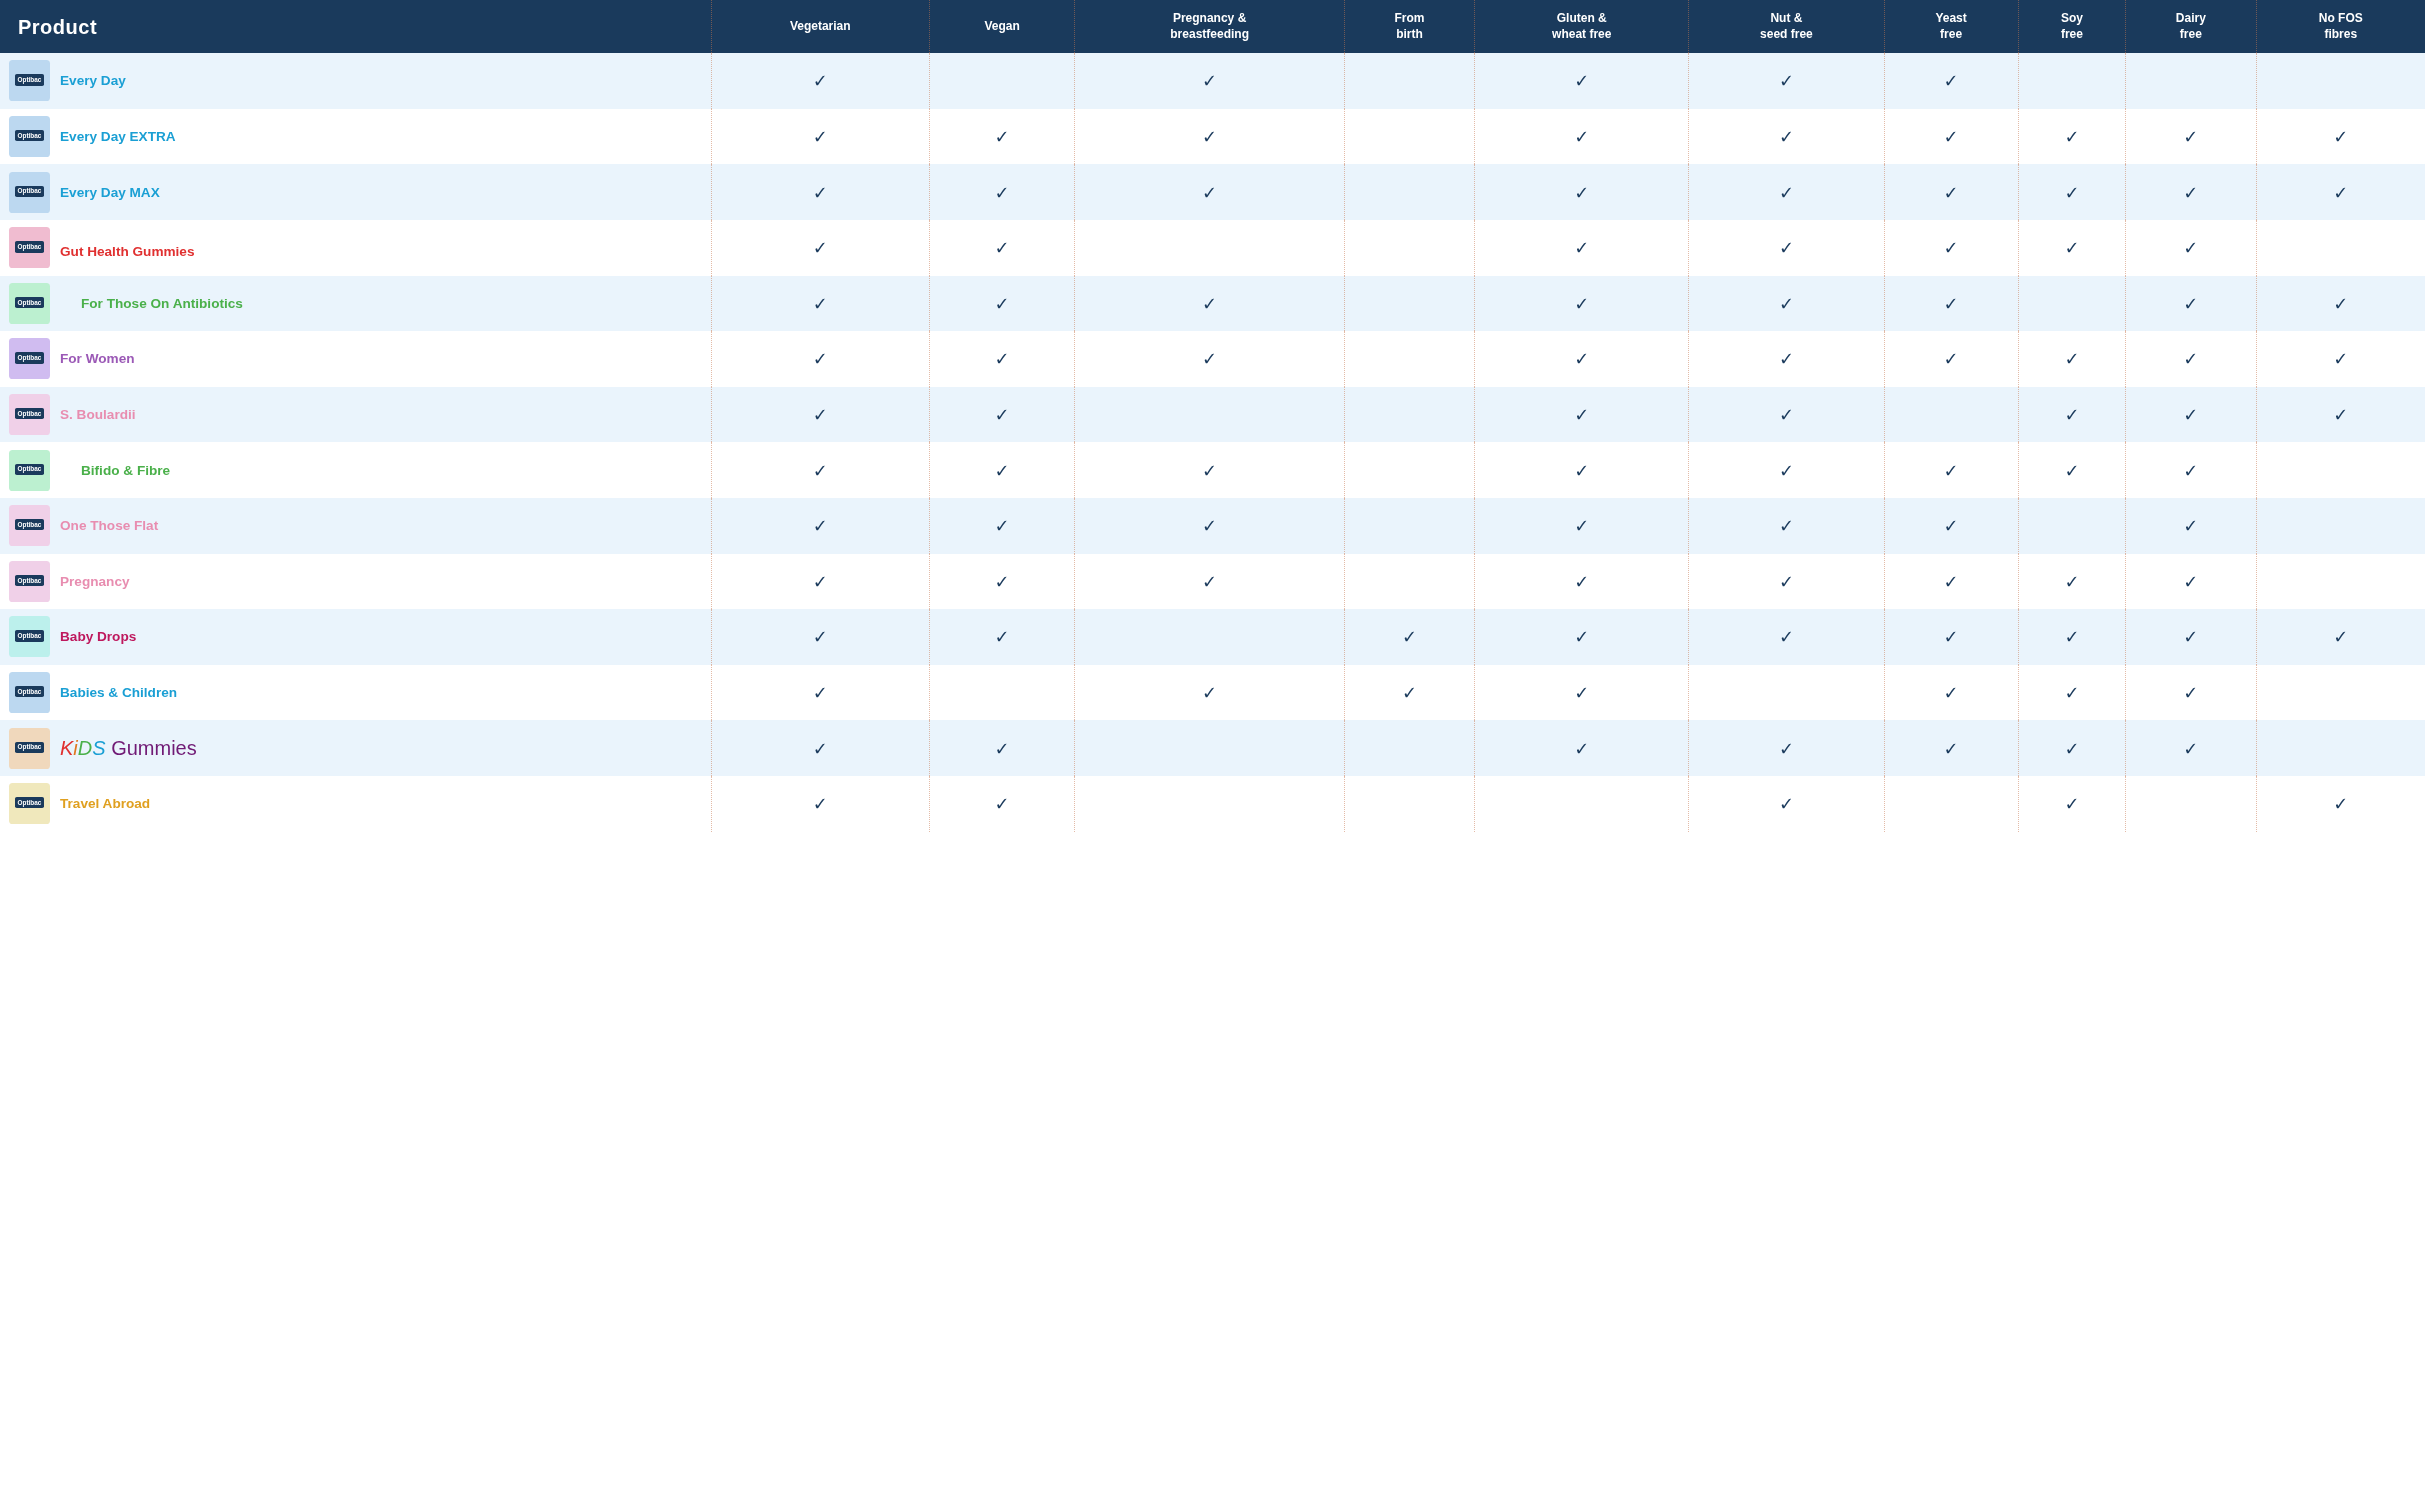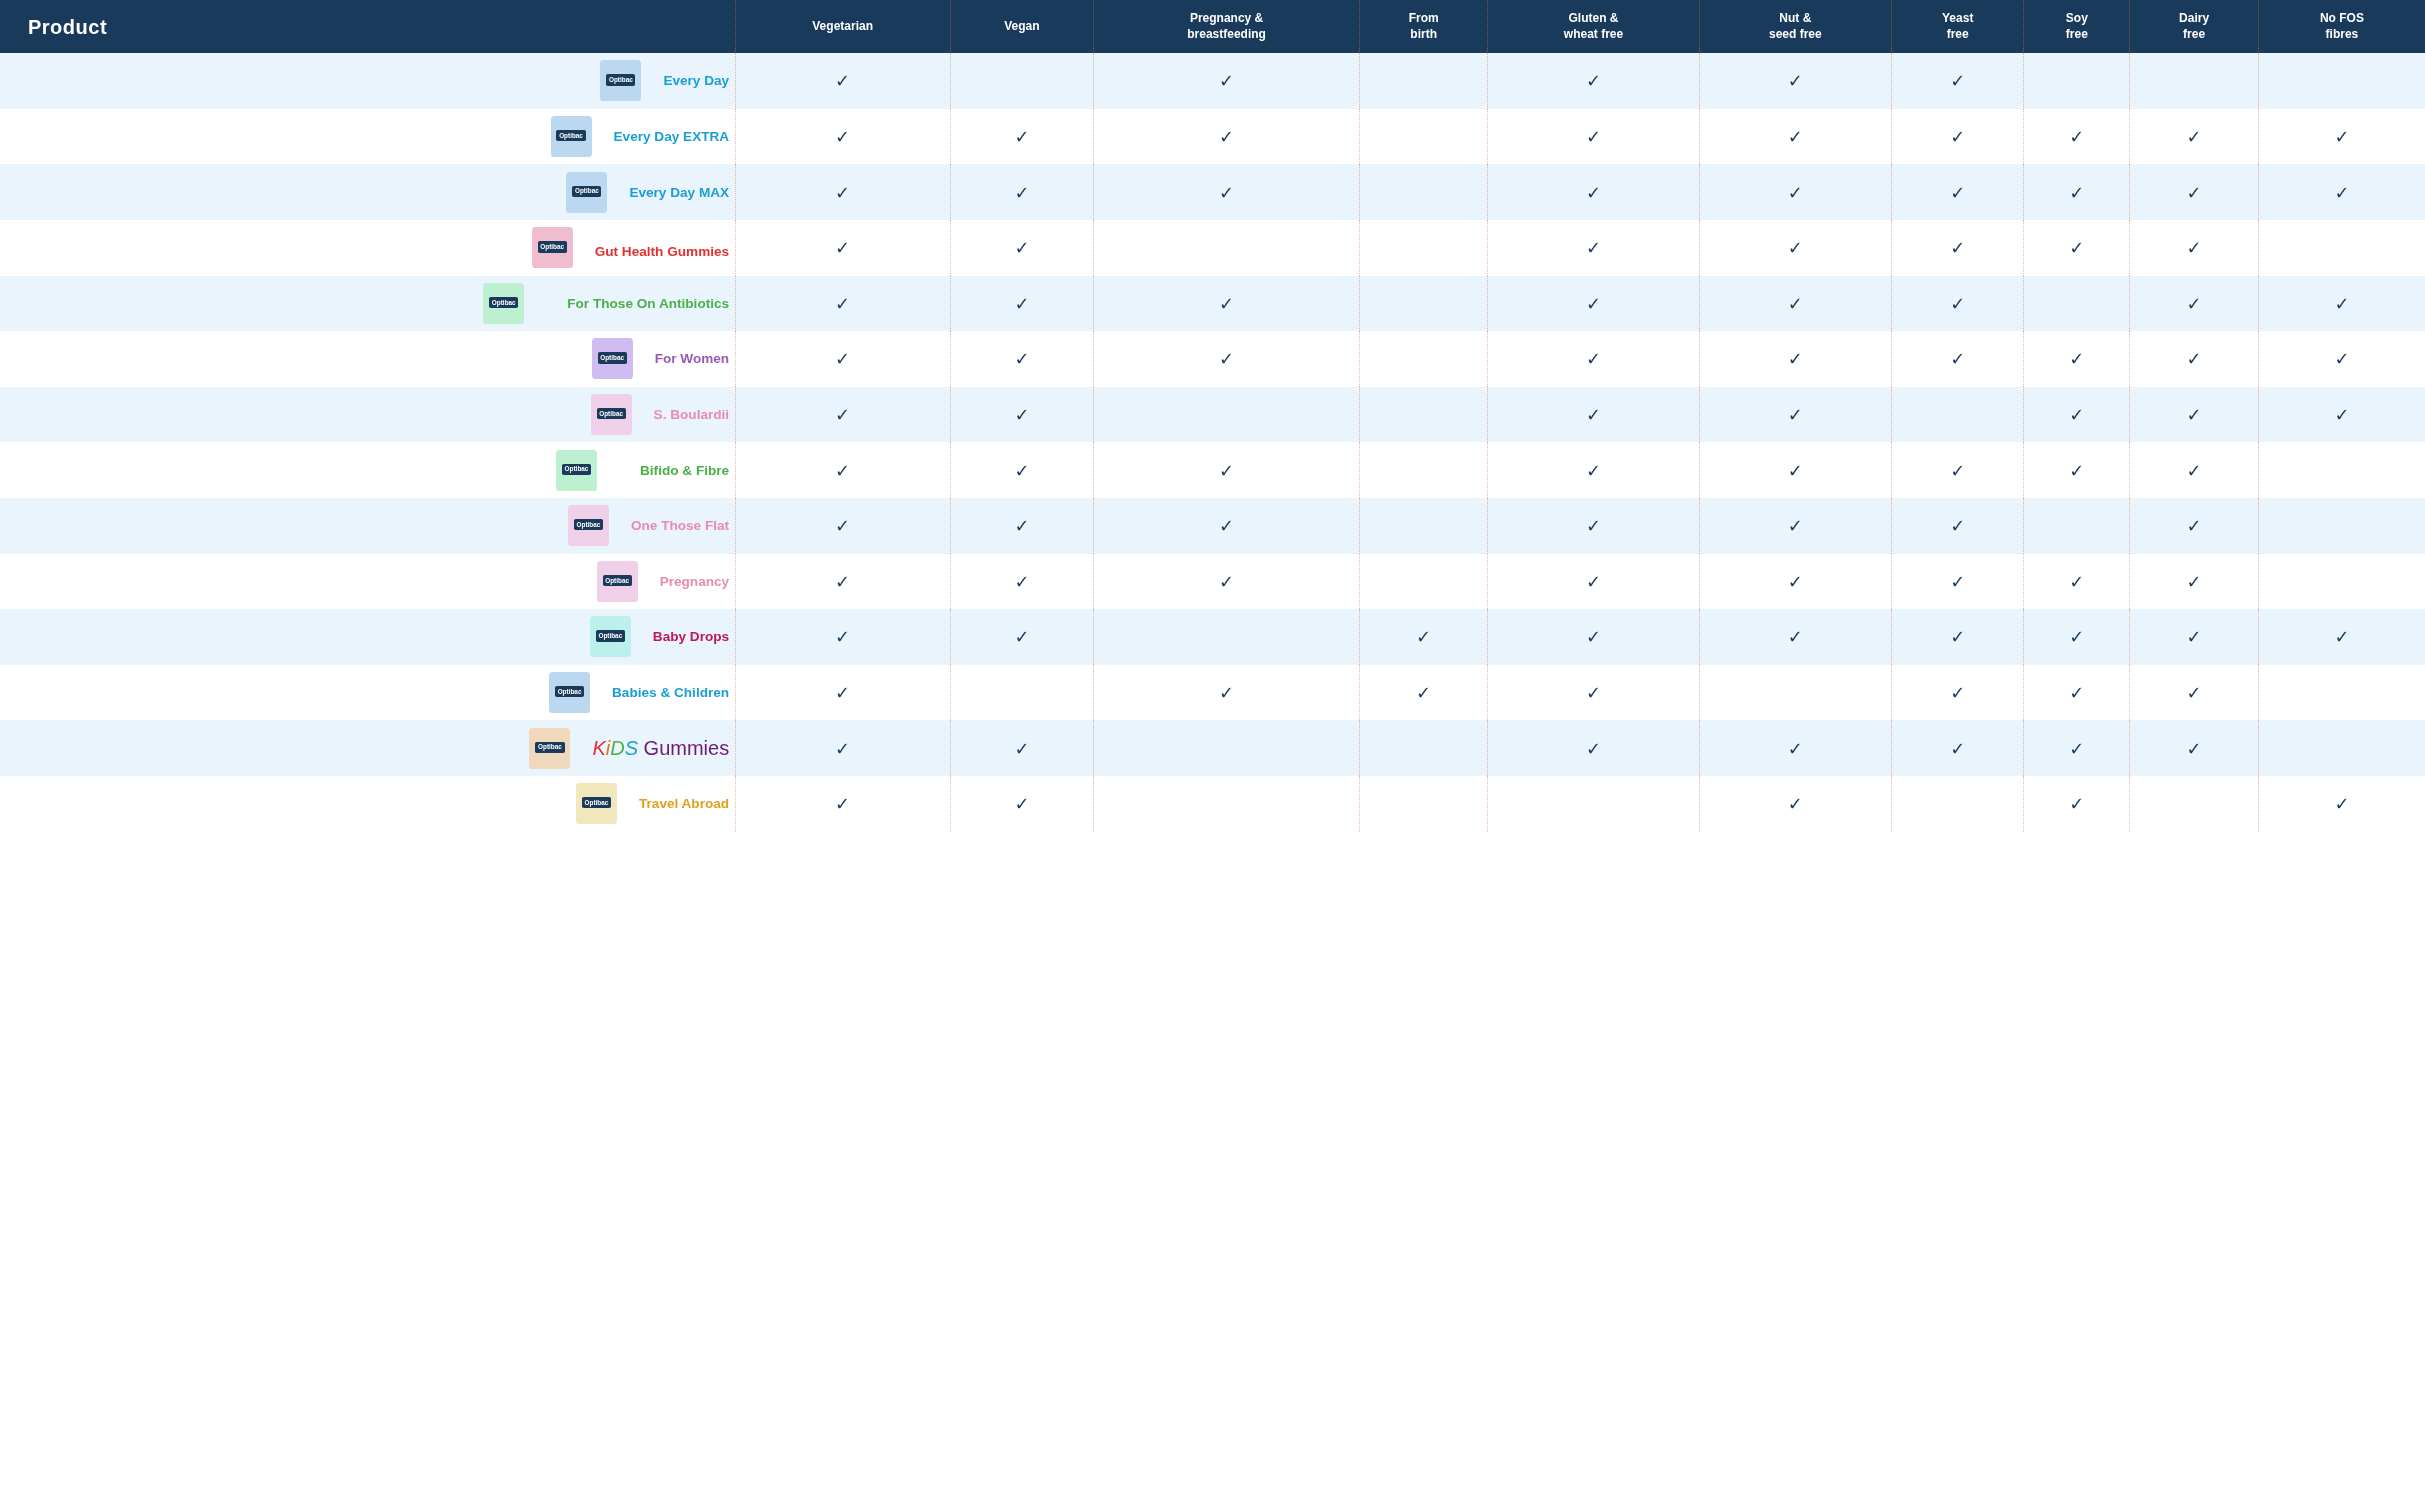--- a/index.html
+++ b/index.html
@@ -25,21 +25,21 @@
       padding: 11px 7.3px;
       text-align: center;
       font-weight: 600;
       font-size: 12px;
       line-height: 1.3;
       vertical-align: middle;
       border-right: 0.9px dotted rgba(200,120,80,0.5);
     }
     thead th:first-child {
       text-align: left;
-      padding-left: 28px;
+      padding-left: 18px;
       font-size: 20px;
       font-weight: 800;
       letter-spacing: 0.5px;
       min-width: 200px;
     }
     thead th:last-child {
       border-right: none;
     }
     tbody tr:nth-child(odd) {
       background-color: #eaf4fc;
@@ -59,22 +59,21 @@
       text-align: left;
       padding-left: 9px;
       border-right: 0.9px dotted rgba(200,120,80,0.5);
     }
     tbody td:last-child {
       border-right: none;
     }
     .product-cell {
       display: flex;
       align-items: center;
-      gap: 22px;
-      justify-content: flex-end;
+      gap: 10px;
     }
     .product-image {
       width: 41px;
       height: 41px;
       background: #cde0f0;
       border-radius: 3.6px;
       flex-shrink: 0;
       display: flex;
       align-items: center;
       justify-content: center;

